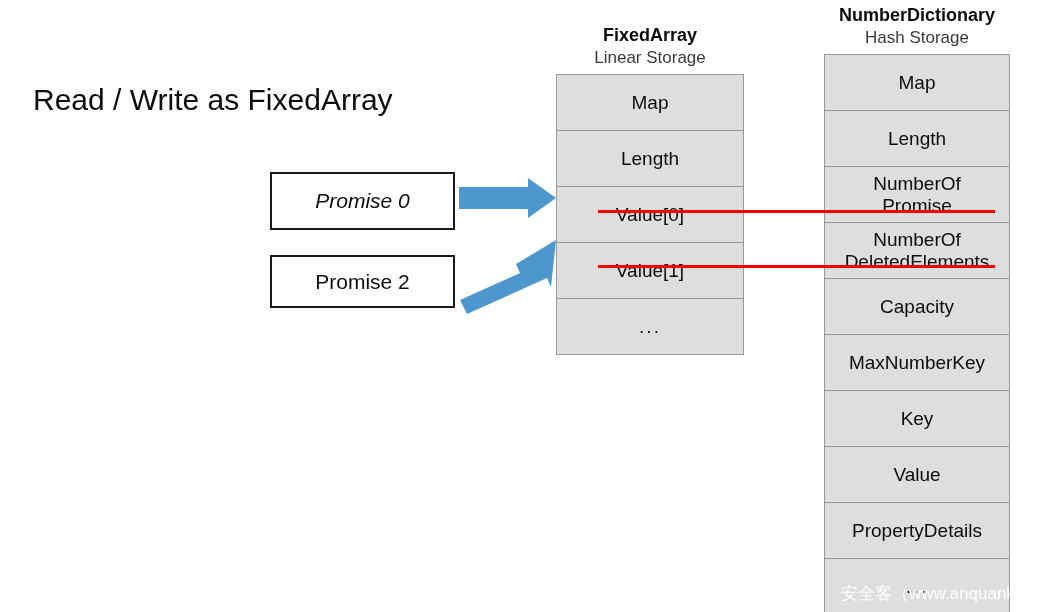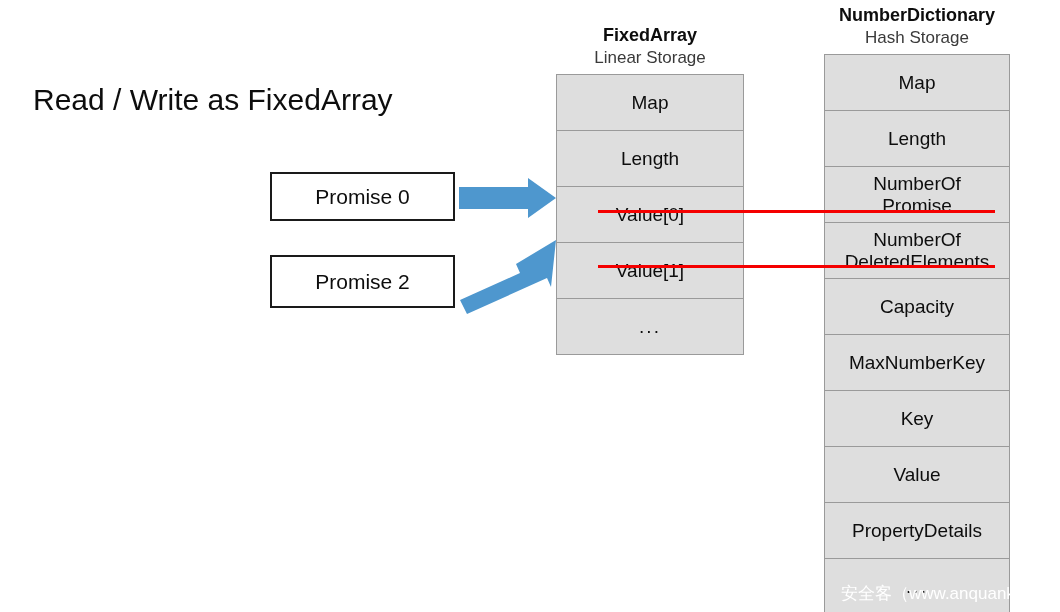--- a/index.html
+++ b/index.html
@@ -36,21 +36,21 @@
     position: absolute;
     box-sizing: border-box;
     border: 2px solid #1a1a1a;
     background: #ffffff;
     display: flex;
     align-items: center;
     justify-content: center;
     font-size: 21px;
     color: #0d0d0d;
   }
-  #promise-0 { left: 270px; top: 172px; width: 185px; height: 49px; }
+  #promise-0 { left: 270px; top: 172px; width: 185px; height: 58px; font-style: italic; }
   #promise-1 { left: 270px; top: 255px; width: 185px; height: 53px; }
 
   
   .arrow-layer {
     position: absolute;
     left: 0; top: 0;
     width: 1060px;
     height: 612px;
     pointer-events: none;
   }

